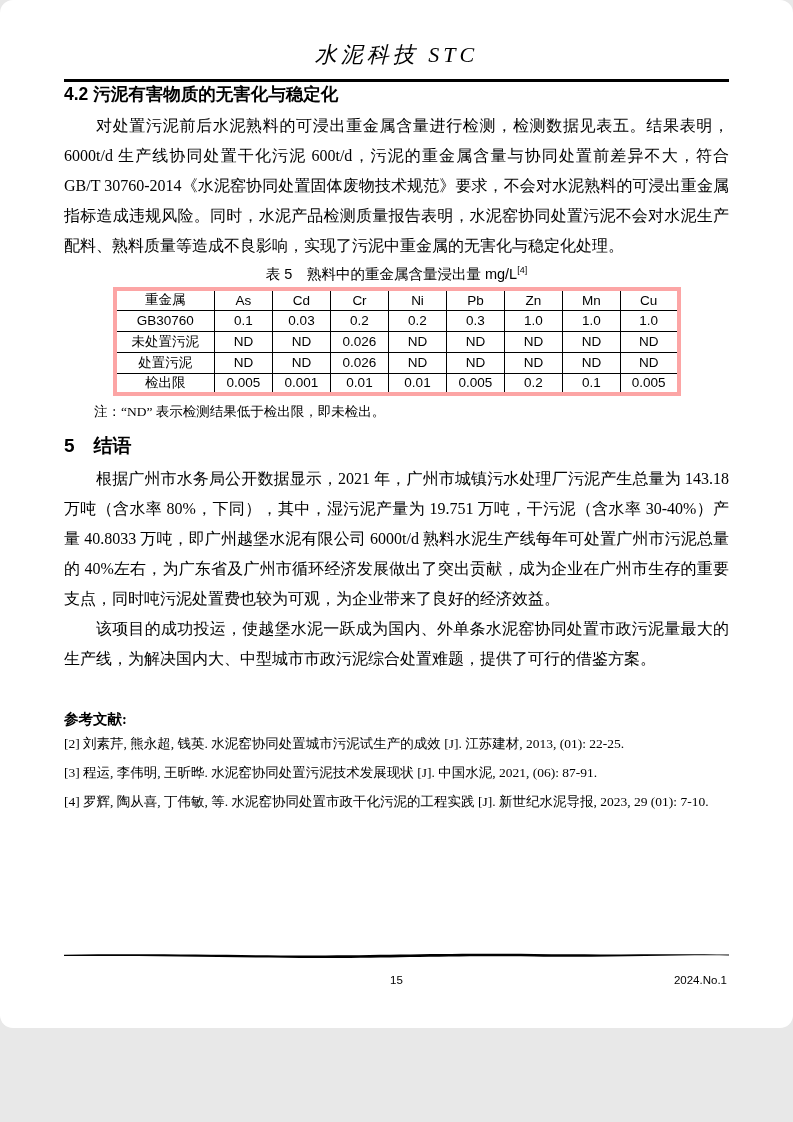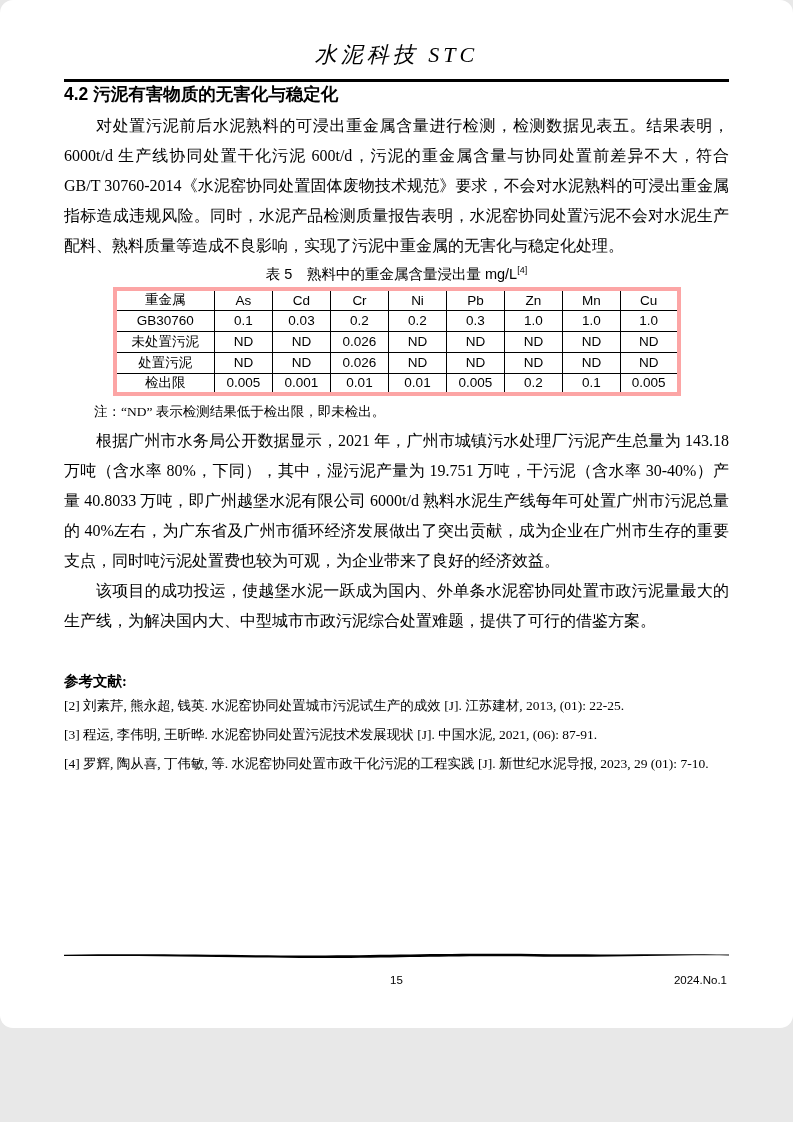--- a/index.html
+++ b/index.html
@@ -171,20 +171,21 @@
           <td>0.01</td>
           <td>0.005</td>
           <td>0.2</td>
           <td>0.1</td>
           <td>0.005</td>
         </tr>
       </tbody>
   </table>
   <div class="tbl-note">注：“ND” 表示检测结果低于检出限，即未检出。</div>
 
+  <div class="sec-heading big">5　结语</div>
   <p class="body-para">根据广州市水务局公开数据显示，2021 年，广州市城镇污水处理厂污泥产生总量为 143.18 万吨（含水率 80%，下同），其中，湿污泥产量为 19.751 万吨，干污泥（含水率 30-40%）产量 40.8033 万吨，即广州越堡水泥有限公司 6000t/d 熟料水泥生产线每年可处置广州市污泥总量的 40%左右，为广东省及广州市循环经济发展做出了突出贡献，成为企业在广州市生存的重要支点，同时吨污泥处置费也较为可观，为企业带来了良好的经济效益。</p>
   <p class="body-para cont">该项目的成功投运，使越堡水泥一跃成为国内、外单条水泥窑协同处置市政污泥量最大的生产线，为解决国内大、中型城市市政污泥综合处置难题，提供了可行的借鉴方案。</p>
 
   <div class="refs-block">
     <div class="refs-heading">参考文献:</div>
     <p class="ref-item">[2] 刘素芹, 熊永超, 钱英. 水泥窑协同处置城市污泥试生产的成效 [J]. 江苏建材, 2013, (01): 22-25.</p>
     <p class="ref-item">[3] 程运, 李伟明, 王昕晔. 水泥窑协同处置污泥技术发展现状 [J]. 中国水泥, 2021, (06): 87-91.</p>
     <p class="ref-item">[4] 罗辉, 陶从喜, 丁伟敏, 等. 水泥窑协同处置市政干化污泥的工程实践 [J]. 新世纪水泥导报, 2023, 29 (01): 7-10.</p>
   </div>
 

